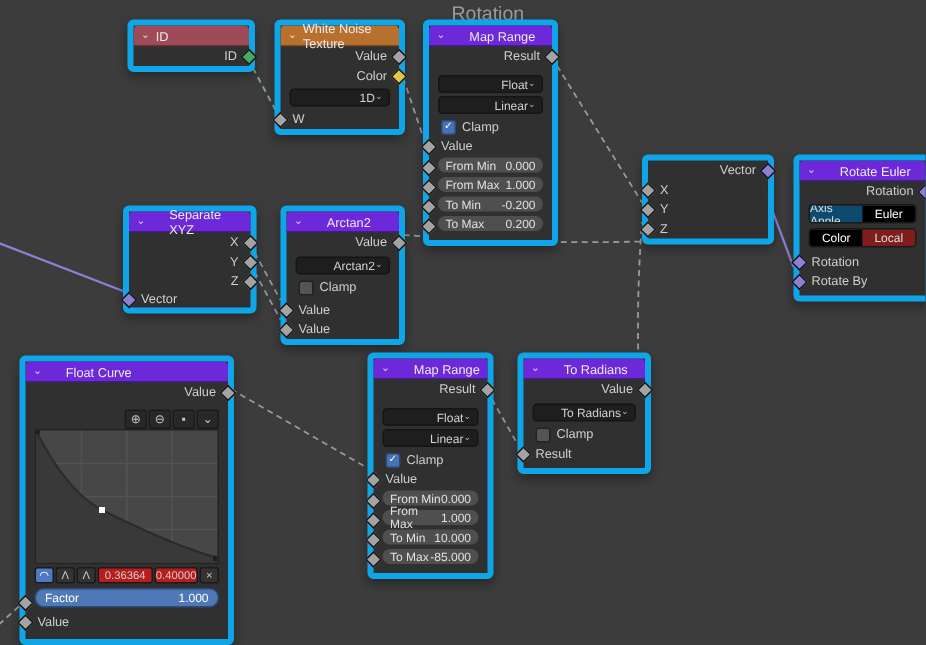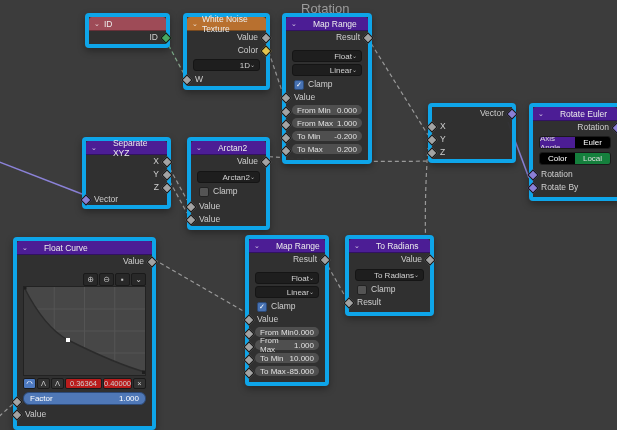--- a/index.html
+++ b/index.html
@@ -4,21 +4,21 @@
 <style>
   html,body{margin:0;padding:0;}
   body{width:617px;height:430px;background:#3c3c3c;position:relative;overflow:hidden;
        font-family:"Liberation Sans",sans-serif;color:#cfcfcf;}
   .wires{position:absolute;left:0;top:0;z-index:0;}
   .view-label{position:absolute;left:301px;top:1px;font-size:13px;color:#9c9c9c;z-index:1;}
   .node{position:absolute;background:rgba(48,48,48,.97);border:4px solid #0ea5e9;border-radius:4px;
         box-shadow:0 3px 7px rgba(0,0,0,.35);z-index:2;font-size:8.5px;}
   .hdr{height:13px;display:flex;align-items:center;gap:4px;padding:0 5px;
        border-radius:3px 3px 0 0;color:#ececec;border-bottom:1px solid rgba(0,0,0,.35);}
-  .hdr-conv{background:#4c1d95;gap:16px;}
+  .hdr-conv{background:#6d28d9;gap:16px;}
   .hdr-input{background:#9e4b57;}
   .hdr-tex{background:#b8702f;}
   .chev{font-size:7px;line-height:1;color:rgba(255,255,255,.75);}
   .row{position:relative;height:13px;line-height:13px;padding:0 8px;white-space:nowrap;}
   .row.out{text-align:right;}
   .sock{position:absolute;width:6px;height:6px;transform:rotate(45deg);
         border:1px solid #151515;top:3px;}
   .sock.l{left:-4px;}
   .sock.r{right:-4px;}
   .s-gray{background:#a3a3a3;}
@@ -33,23 +33,23 @@
   .chkrow{display:flex;align-items:center;gap:4px;}
   .chk{width:8px;height:8px;border-radius:2px;display:inline-block;text-align:center;
        line-height:8px;font-size:7px;color:#fff;}
   .chk.on{background:#4772b3;border:1px solid #2c4a78;}
   .chk.off{background:#545454;border:1px solid #222;}
   .frow{position:relative;height:12px;}
   .field{background:#4f4f4f;border-radius:6px;height:10px;margin:1px 6px;display:flex;
          align-items:center;justify-content:space-between;padding:0 5px;font-size:8px;color:#e0e0e0;}
   .seg{display:flex;height:11px;margin:2px 6px;border-radius:3px;overflow:hidden;
        border:1px solid #1a1a1a;font-size:8px;}
-  .seg span{flex:1;display:flex;align-items:center;justify-content:center;color:#ddd;background:#4c1d95;}
+  .seg span{flex:1;display:flex;align-items:center;justify-content:center;color:#ddd;background:#0c4a6e;}
   .seg span.sel{background:#000000;color:#fff;}
-  .seg span.lt{background:#15803d;}
+  .seg span.lt{background:#7f1d1d;}
   .toolbar{display:flex;justify-content:flex-end;gap:1px;margin:5px 6px 2px;height:11px;}
   .tbtn{width:13px;height:11px;background:#282828;border:1px solid #1a1a1a;border-radius:2px;
         color:#c5c5c5;font-size:8px;display:flex;align-items:center;justify-content:center;line-height:1;}
   .curvebox{position:relative;margin:2px 6px;width:121px;height:88px;background:#474747;
             border:1px solid #222;}
   .handlerow{display:flex;gap:1px;margin:2px 6px 0;height:11px;font-size:7.5px;}
   .hbtn{width:11px;background:#333;border:1px solid #1a1a1a;display:flex;align-items:center;
         justify-content:center;color:#ccc;border-radius:2px;}
   .hbtn.sel{background:#4d79c0;color:#fff;}
   .hfield{background:#b91c1c;border:1px solid #1a1a1a;color:#cfcfcf;display:flex;align-items:center;

